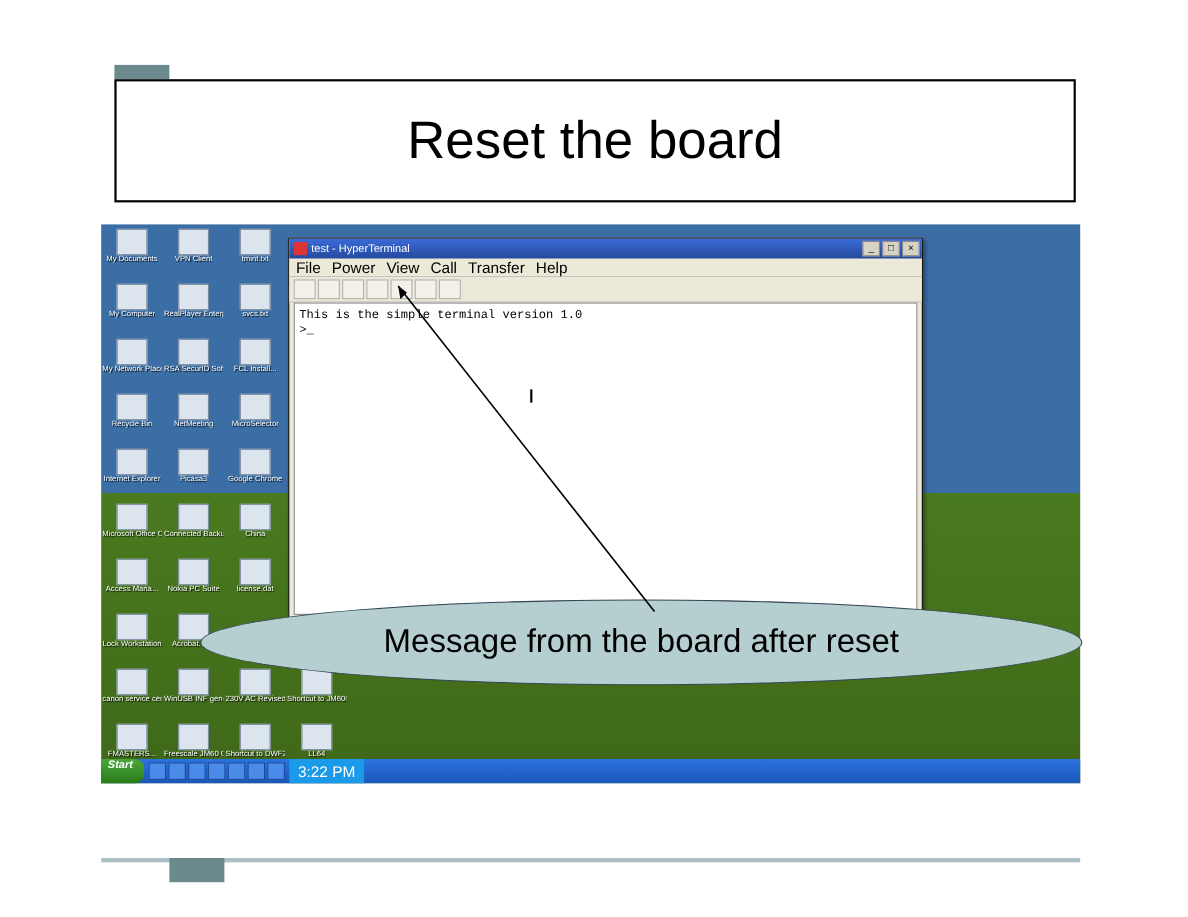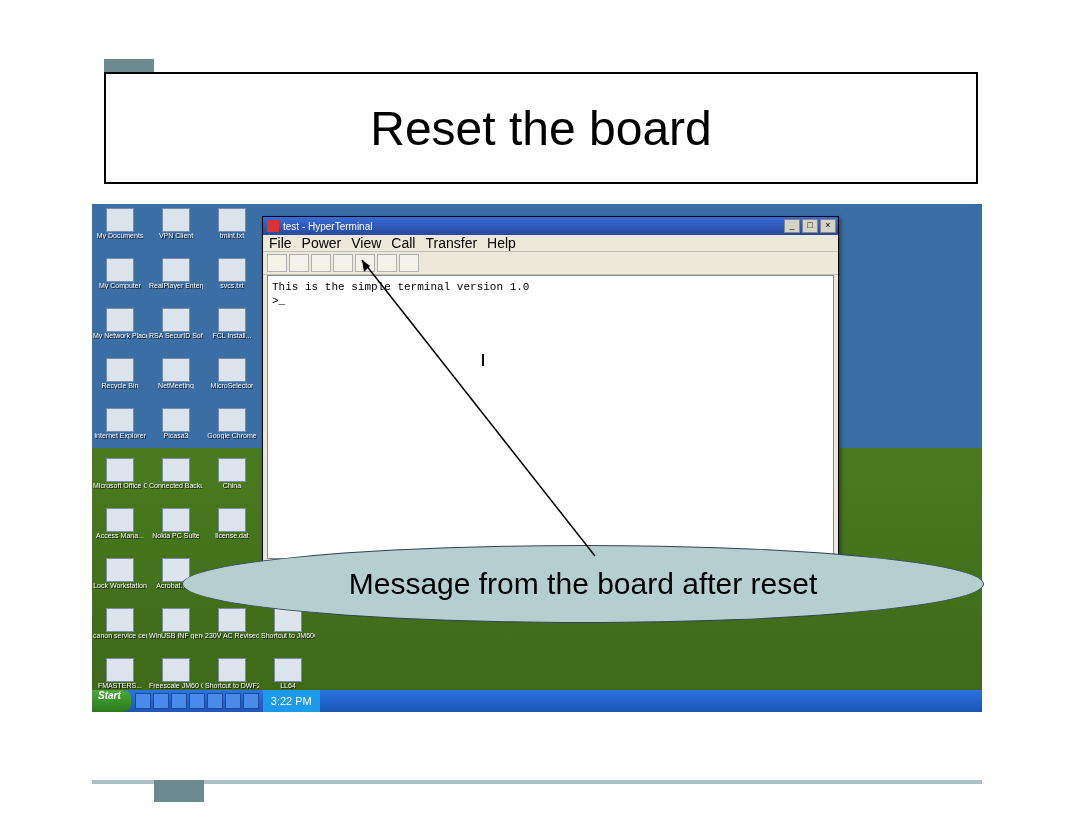--- a/index.html
+++ b/index.html
@@ -31,21 +31,21 @@
   .win-tb .t{width:18px;height:16px;background:#f4f2e8;border:1px solid #b0b0b0}
   .term{position:absolute;left:4px;top:58px;right:4px;bottom:6px;background:#fff;border:1px solid #888;font-family:Liberation Mono, monospace;font-size:11px;color:#000;padding:4px;line-height:1.3;white-space:pre}
   
   .taskbar{position:absolute;left:0;right:0;bottom:0;height:22px;background:linear-gradient(#2a73e0,#1c56b8);display:flex;align-items:center;font-size:8px;color:#fff}
   .tb-start{height:22px;padding:0 10px 0 6px;background:linear-gradient(#4aa83a,#2a7a1a);display:flex;align-items:flex-start;font-weight:bold;font-style:italic;font-size:10px;border-radius:0 8px 8px 0}
   .tb-ql{display:flex;gap:2px;padding:0 4px}
   .tb-ql .q{width:14px;height:14px;background:#4a8ae8;border:1px solid #1a4a9a}
   .tb-items{display:flex;flex:1;gap:2px;padding:0 4px;overflow:hidden}
   .tb-items .it{height:18px;padding:0 4px;background:#3a7ad0;border:1px solid #6aa0e8;display:flex;align-items:center;white-space:nowrap;font-size:8px;min-width:0}
   .tb-items .it.active{background:#1a4a9a}
-  .tb-tray{background:#1a9ae8;height:22px;padding:0 8px;display:flex;align-items:center;font-size:11px}
+  .tb-tray{background:#1a9ae8;height:22px;padding:0 8px;display:flex;align-items:center;font-size:14px}
   
   .callout-ellipse{position:absolute;left:182px;top:545px;width:800px;height:76px;border-radius:50%;background:#b5cfd0;border:1px solid #345;z-index:3;display:flex;align-items:center;justify-content:center}
   .callout-ellipse span{font-size:30px;color:#000000}
   .arrow-svg{position:absolute;left:0;top:0;width:1080px;height:834px;pointer-events:none;z-index:3}
   
   .caret{position:absolute;left:482px;top:354px;width:2px;height:12px;background:#000;z-index:2}
 </style>
 </head>
 <body>
 <div class="slide">

